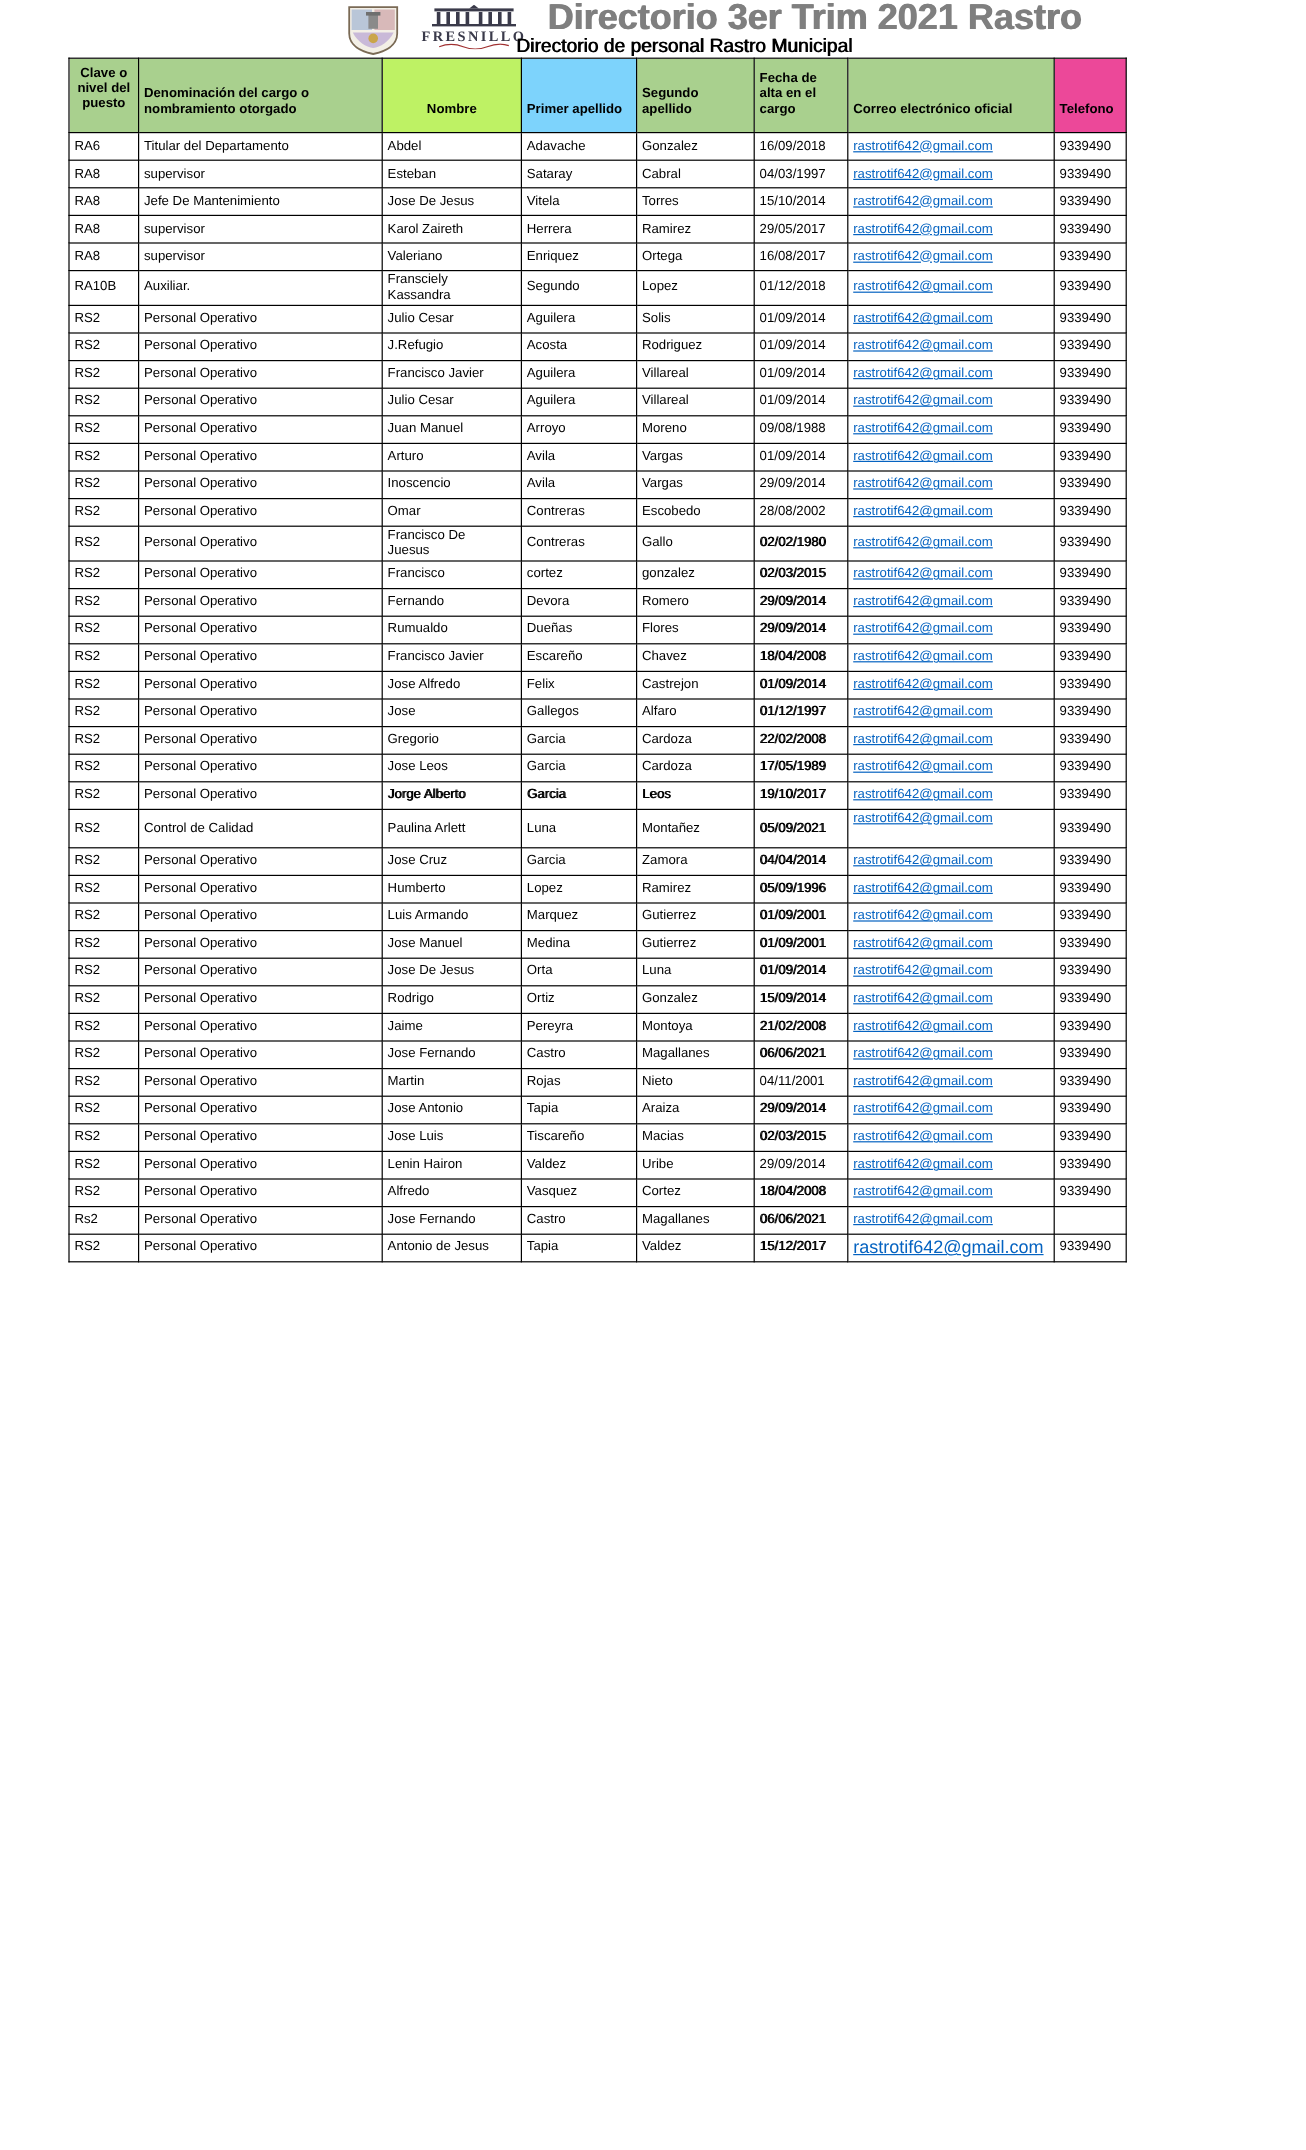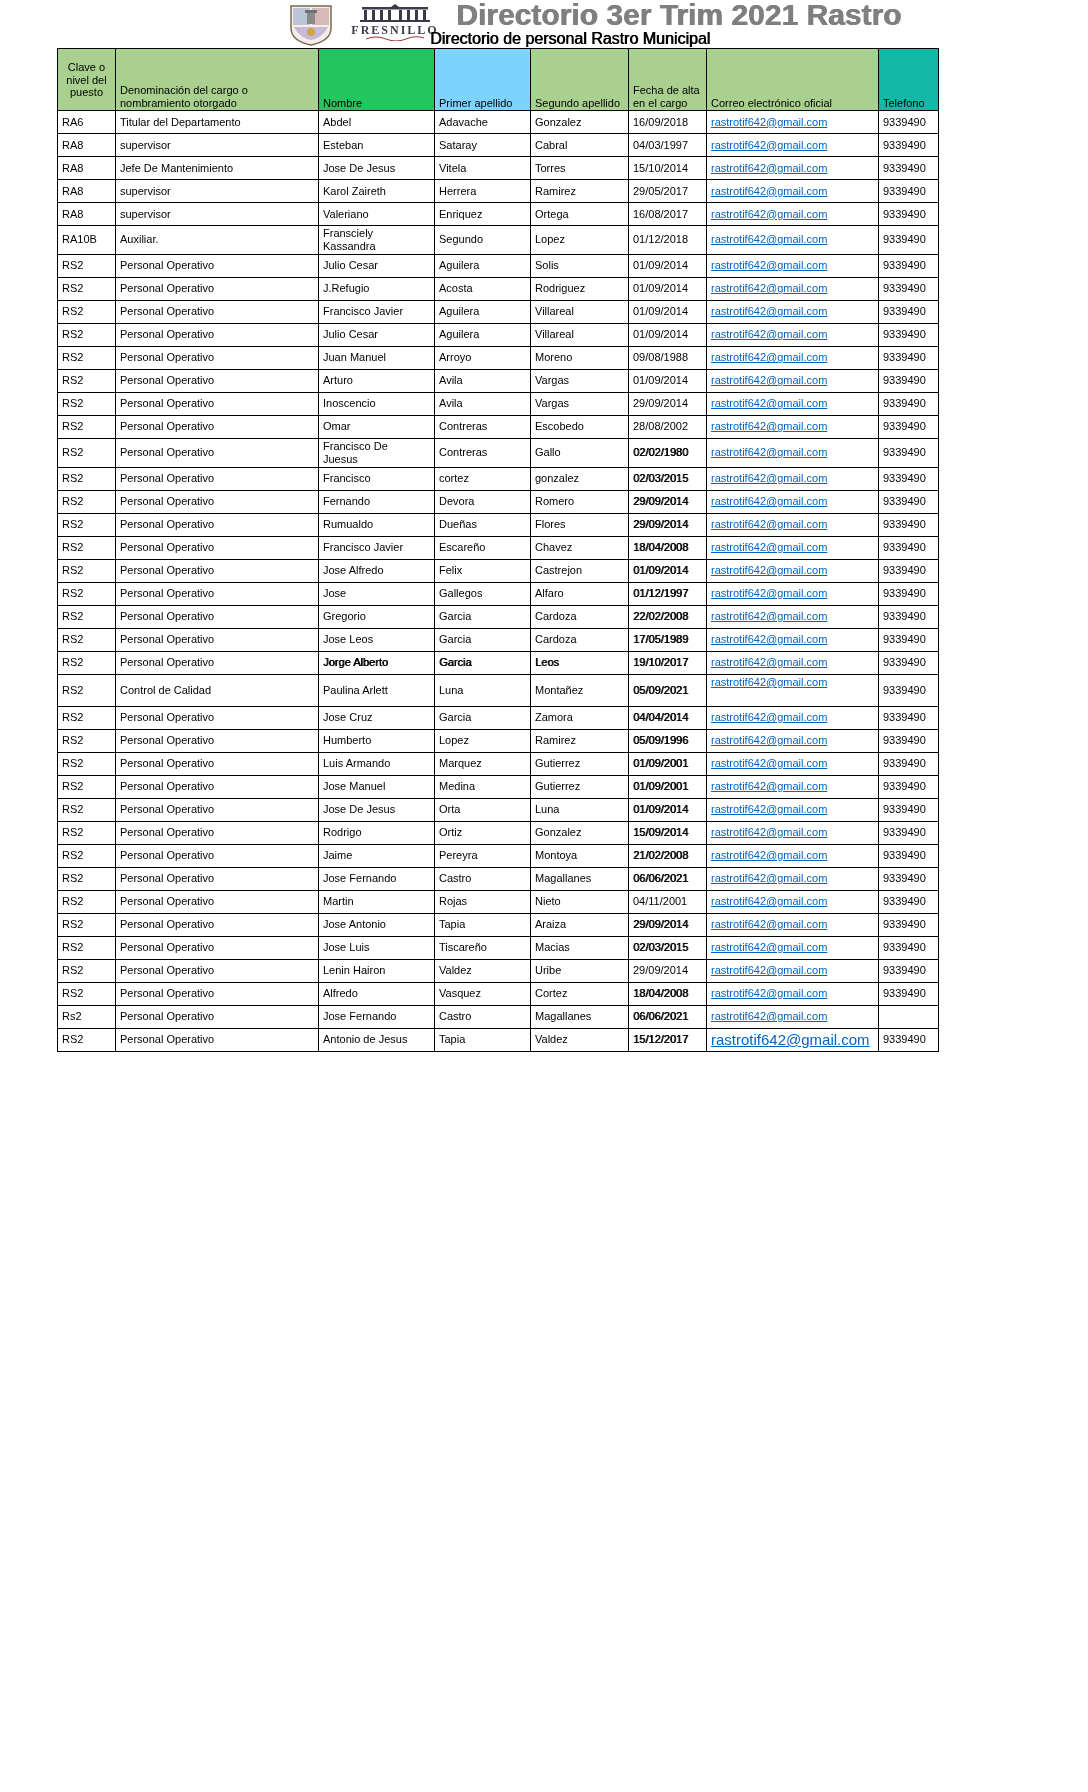--- a/index.html
+++ b/index.html
@@ -37,22 +37,22 @@
   }
   .dir-table th, .dir-table td {
     border:1px solid #000;
     font-size:11px; line-height:1.18;
     padding:1px 4px;
     overflow:hidden;
     white-space:pre-line;
   }
   .dir-table th {
     height:62px;
-    font-weight:normal; text-align:left; vertical-align:bottom;
-    padding-bottom:0;
+    font-weight:bold; text-align:left; vertical-align:bottom;
+    padding-bottom:12px;
   }
   .dir-table th.center { text-align:center; vertical-align:middle; }
   .dir-table td { height:23px; vertical-align:middle; }
   .dir-table tr.tall td { height:32px; }
   .dir-table td.v-top { vertical-align:top; }
   .dir-table a {
     text-decoration:underline; cursor:pointer;
   }
   .dir-table a.email-large { font-size:15px; }
   .dbl { text-shadow:0.7px 0 currentColor; }
@@ -106,26 +106,26 @@
       <col style="width:96px">
     <col style="width:98px">
       <col style="width:78px">
       <col style="width:172px">
       <col style="width:60px">
   </colgroup>
   <thead>
     <tr>
         <th class="center" style="background: rgb(169, 208, 142);">Clave o nivel del puesto</th>
         <th style="background: rgb(169, 208, 142);">Denominación del cargo o nombramiento otorgado</th>
-        <th style="background: #22c55e;">Nombre</th>
+        <th style="background: #bef264; text-align: center;">Nombre</th>
         <th style="background: #7dd3fc;">Primer apellido</th>
         <th style="background: rgb(169, 208, 142);">Segundo apellido</th>
         <th style="background: rgb(169, 208, 142);">Fecha de alta en el cargo</th>
         <th style="background: rgb(169, 208, 142);">Correo electrónico oficial</th>
-        <th style="background: #14b8a6;">Telefono</th>
+        <th style="background: #ec4899;">Telefono</th>
       </tr>
   </thead>
   <tbody>
       <tr>
         <td>RA6</td>
         <td>Titular del Departamento</td>
         <td>Abdel</td>
         <td>Adavache</td>
         <td>Gonzalez</td>
         <td>16/09/2018</td>

